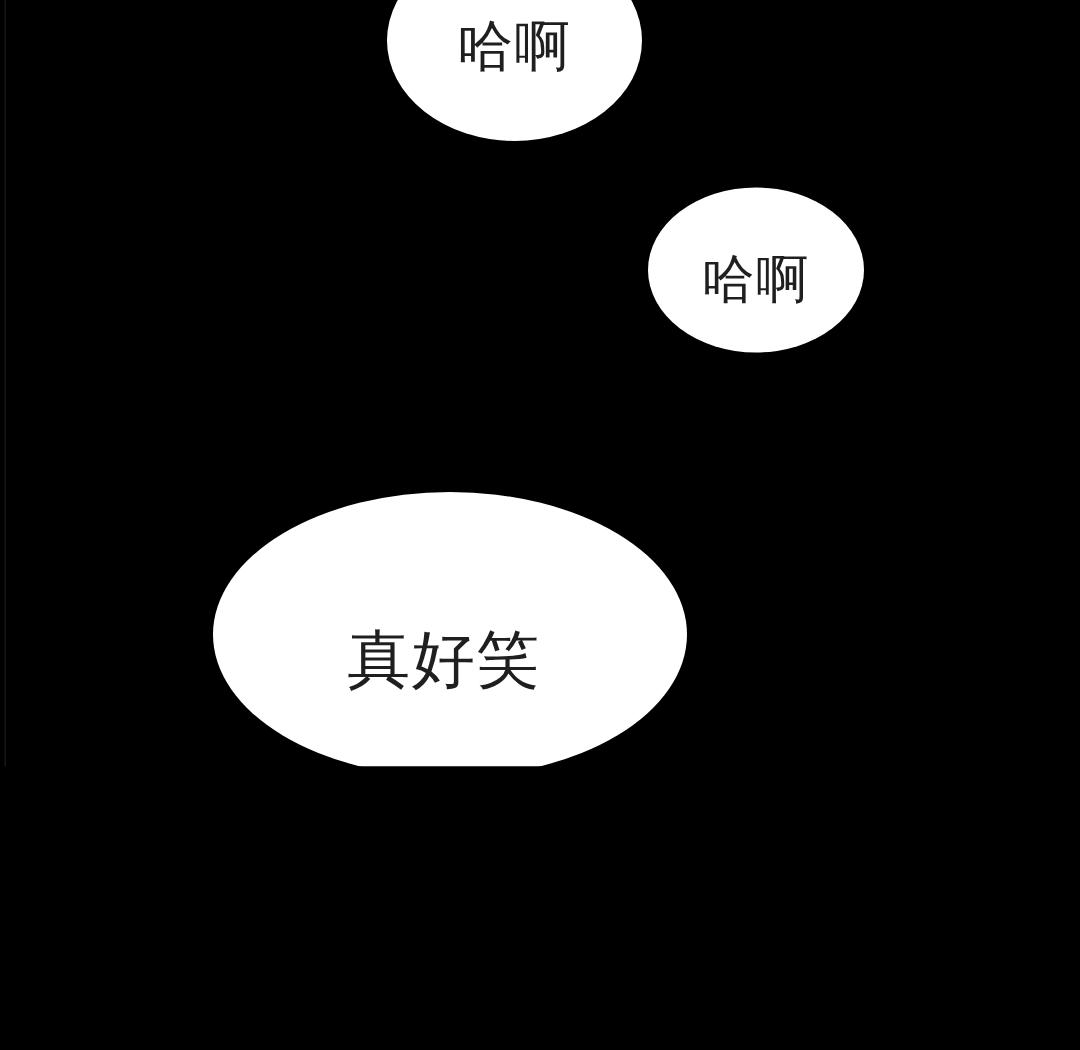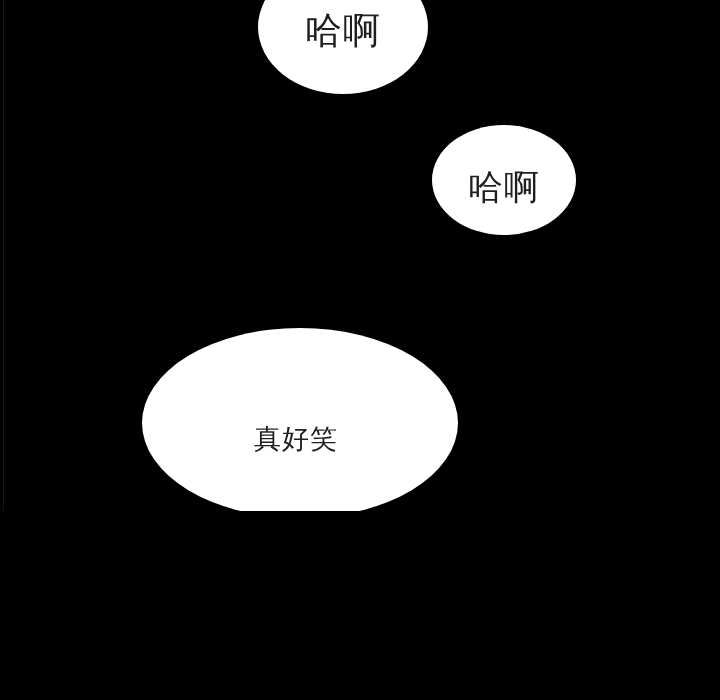--- a/index.html
+++ b/index.html
@@ -60,21 +60,21 @@
     transform: translateY(6px);
   }
   
   #bubble-3 {
     left: 142px;
     top: 328px;
     width: 316px;
     height: 190px;
   }
   #bubble-3 .bubble-text {
-    font-size: 27px;
+    font-size: 42px;
     transform: translate(-4px, 4px);
     margin-top: 25px;
   }
   
   .pink-object {
     position: absolute;
     left: 196px;
     top: 684px;
     width: 21px;
     height: 30px;

